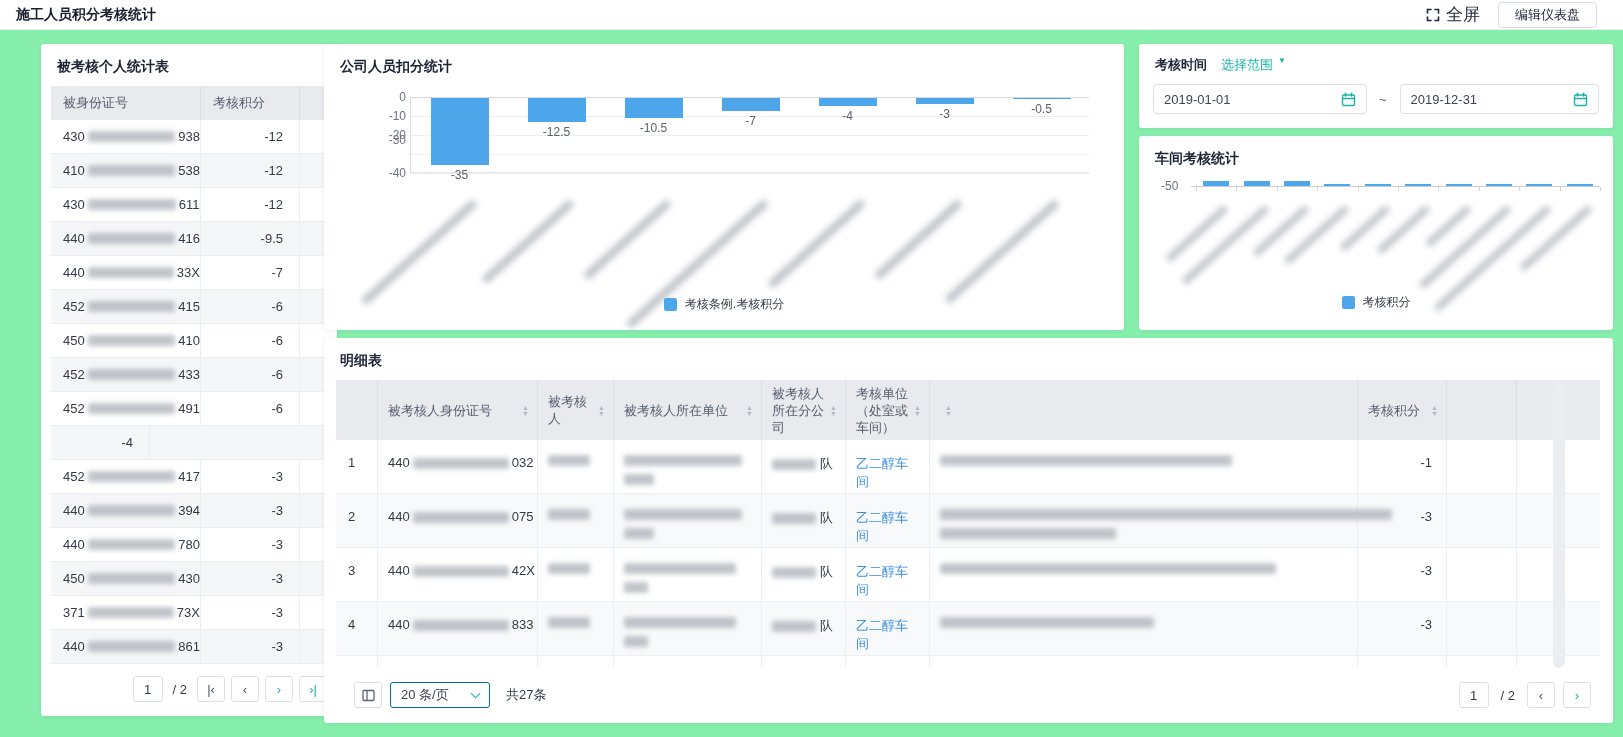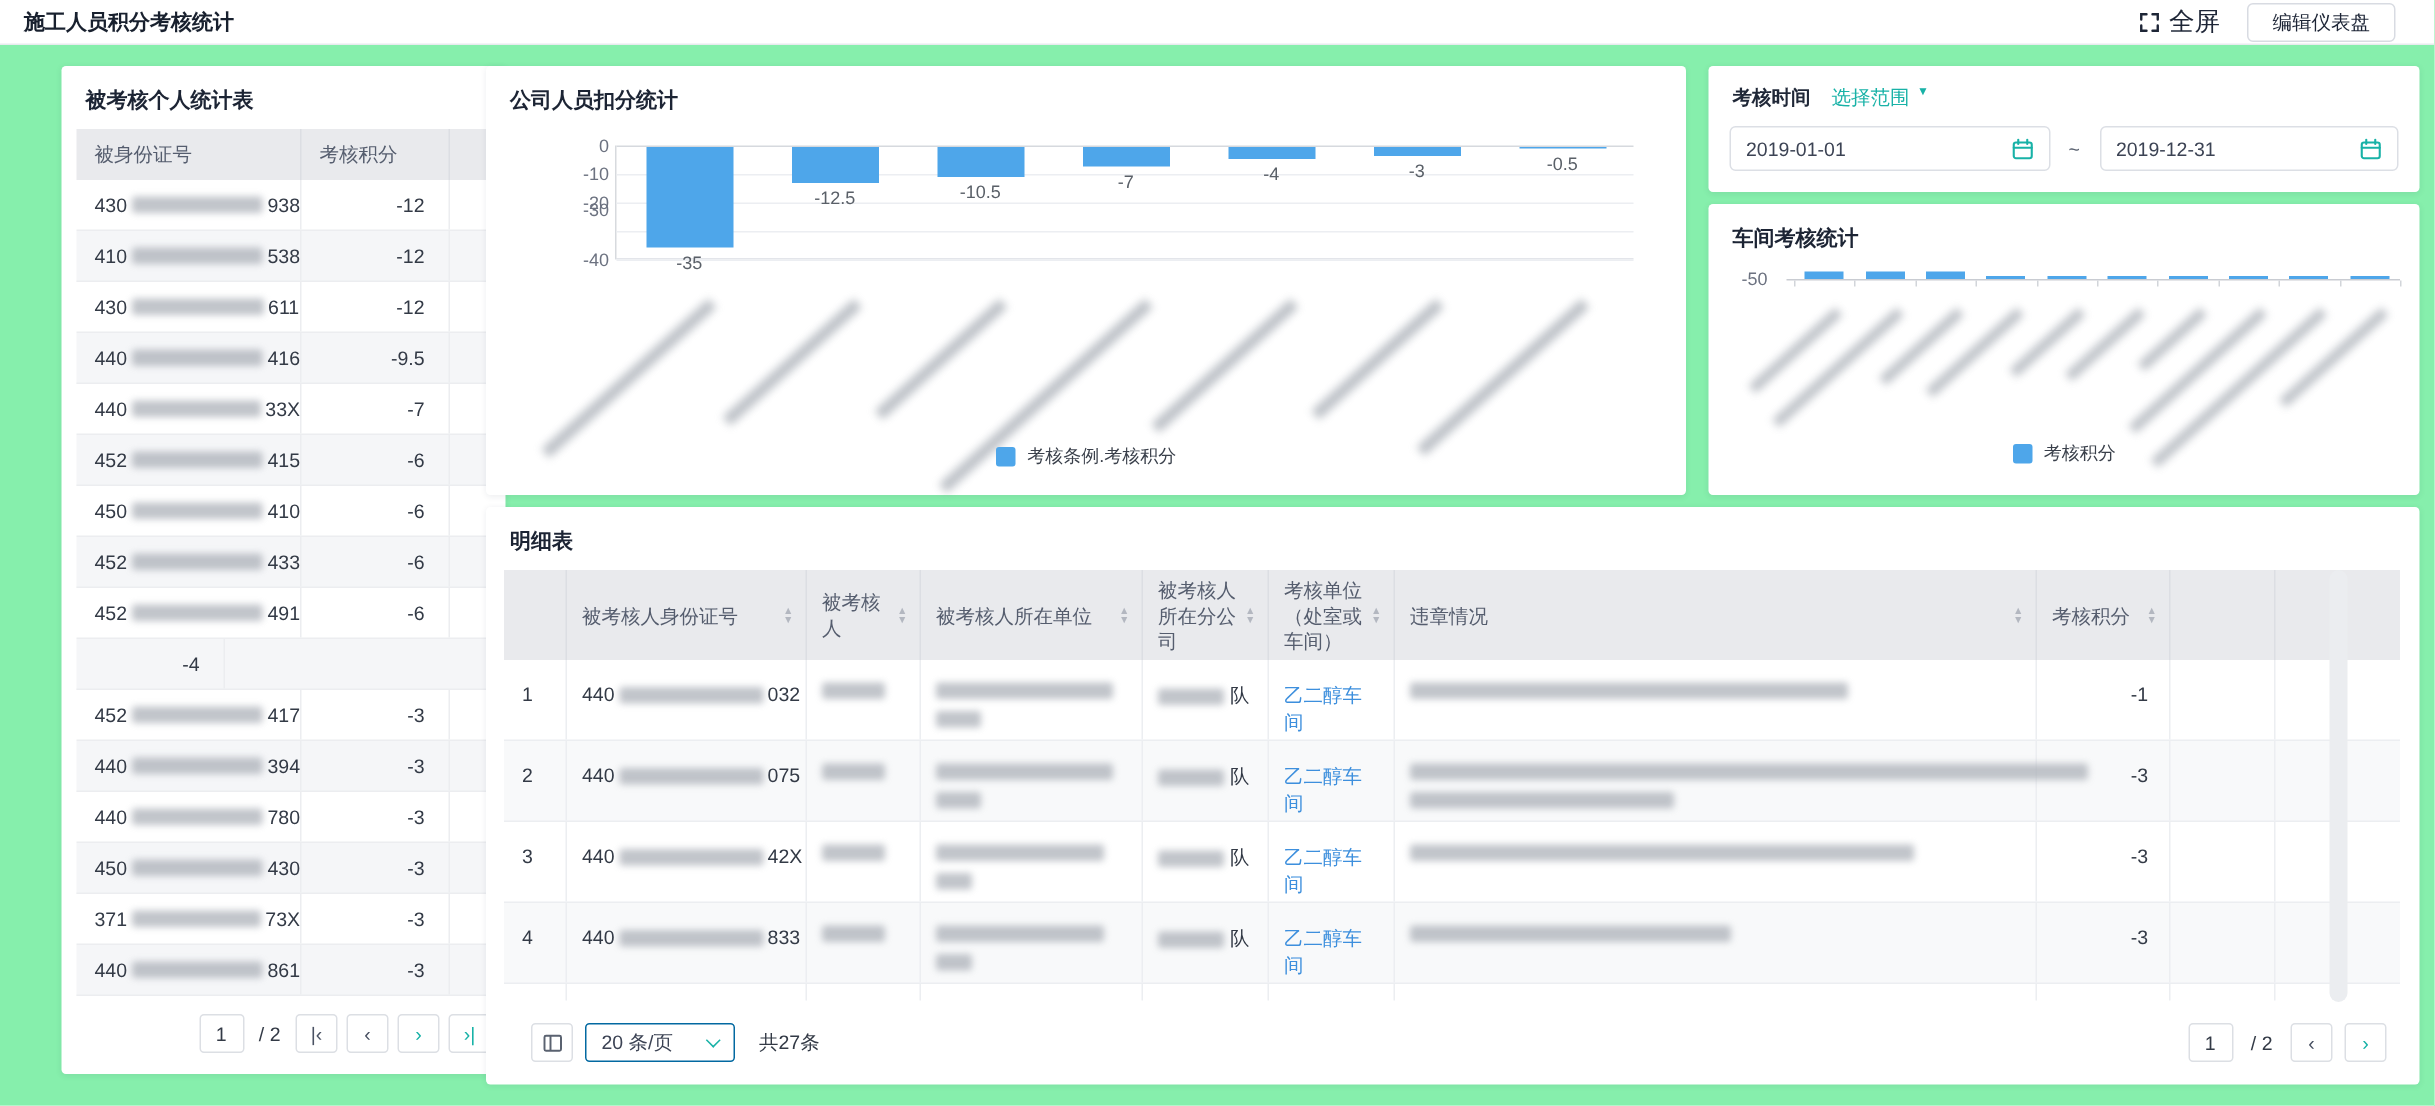--- a/index.html
+++ b/index.html
@@ -477,21 +477,20 @@
 
   <div class="dh" style="width: 84px;">
     <span class="dh-label">考核单位（处室或车间）</span>
     <span class="sort">
               <span>▲</span>
               <span>▼</span>
             </span>
   </div>
 
   <div class="dh" style="width: 428px;">
-    <span class="dh-label">违章情况</span>
     <span class="sort">
               <span>▲</span>
               <span>▼</span>
             </span>
   </div>
 
   <div class="dh" style="width: 89px;">
     <span class="dh-label">考核积分</span>
     <span class="sort">
               <span>▲</span>

